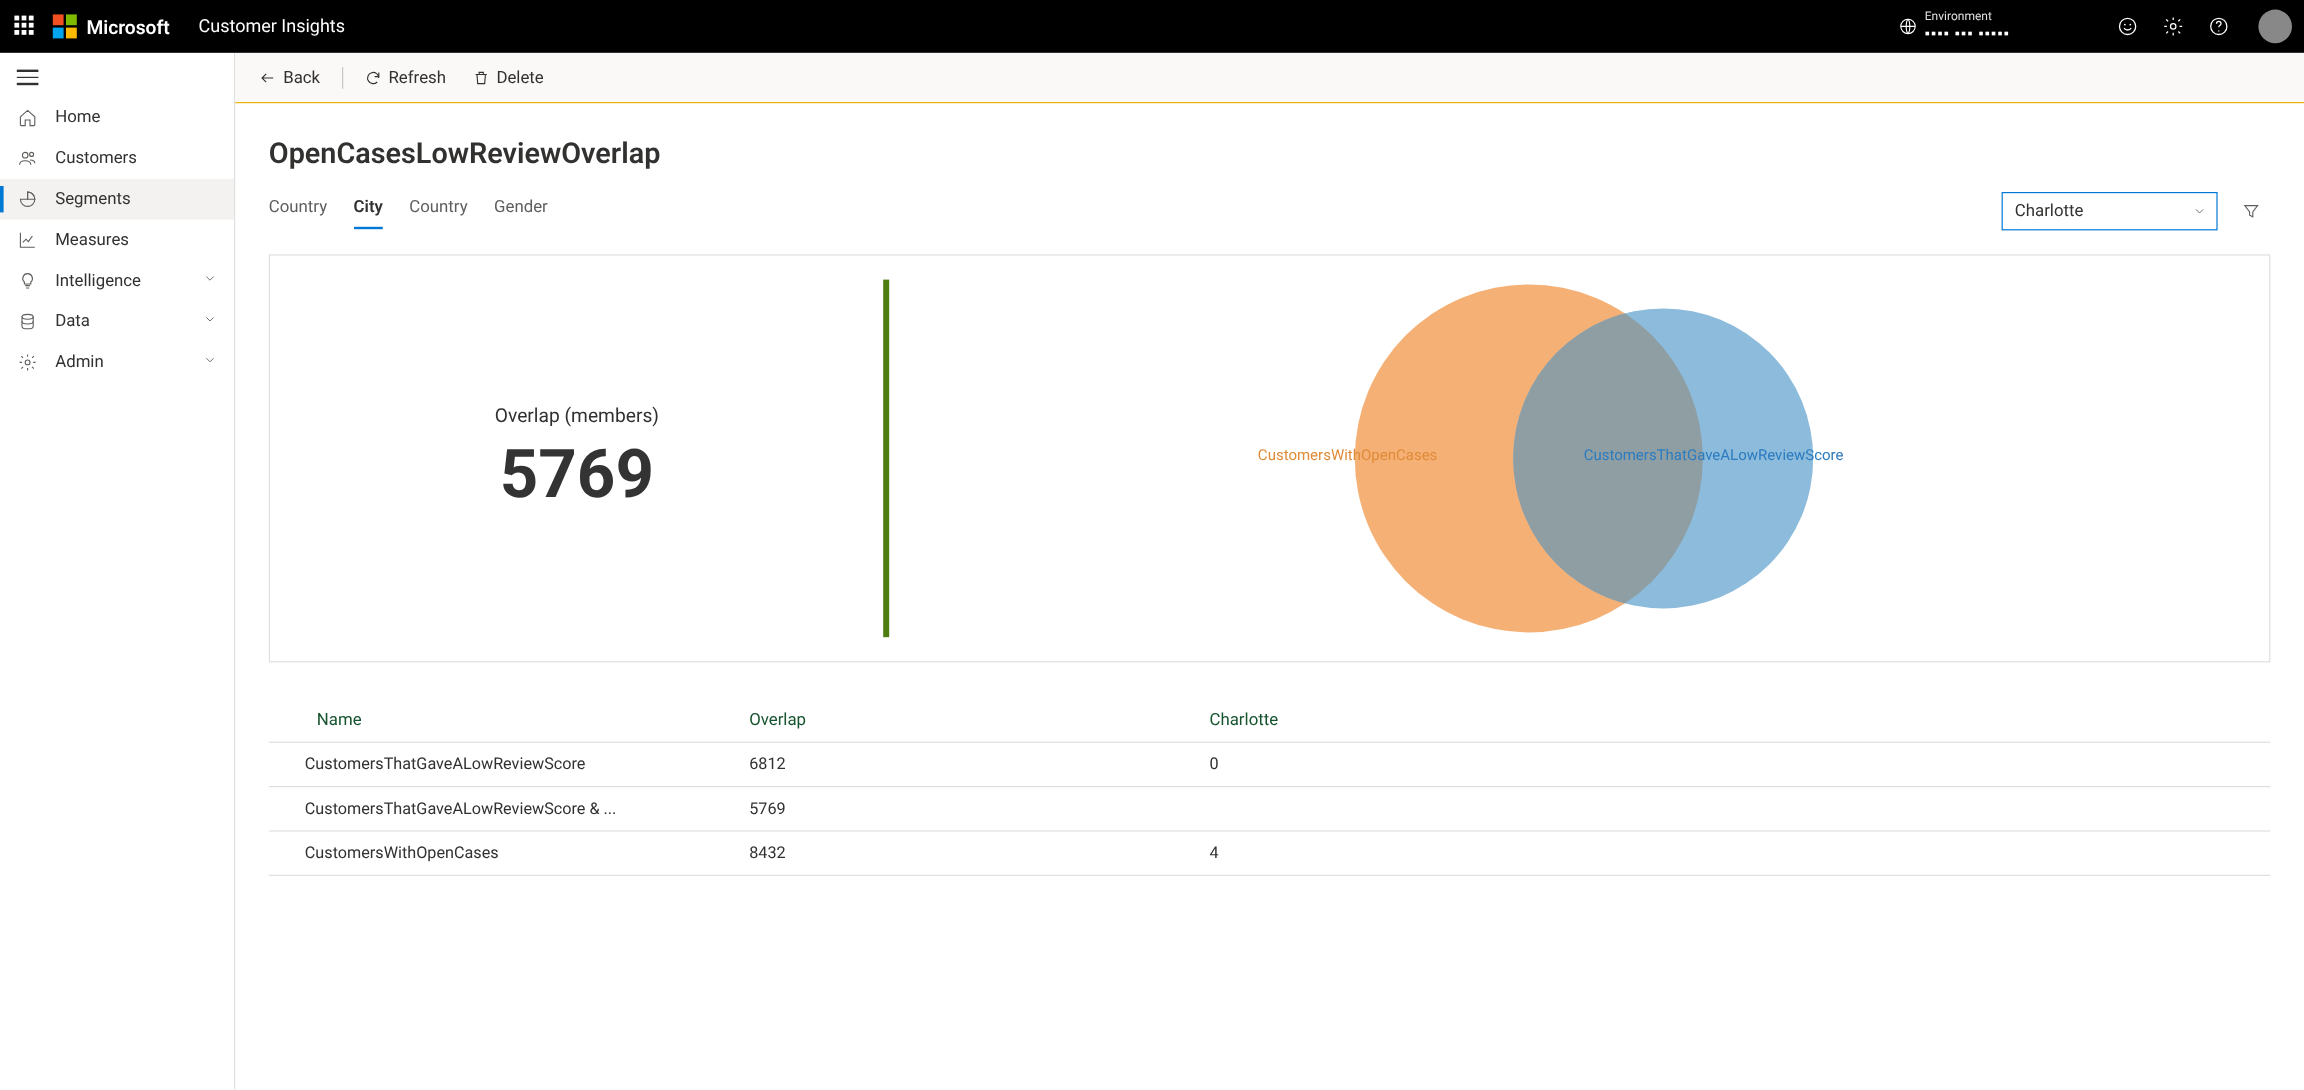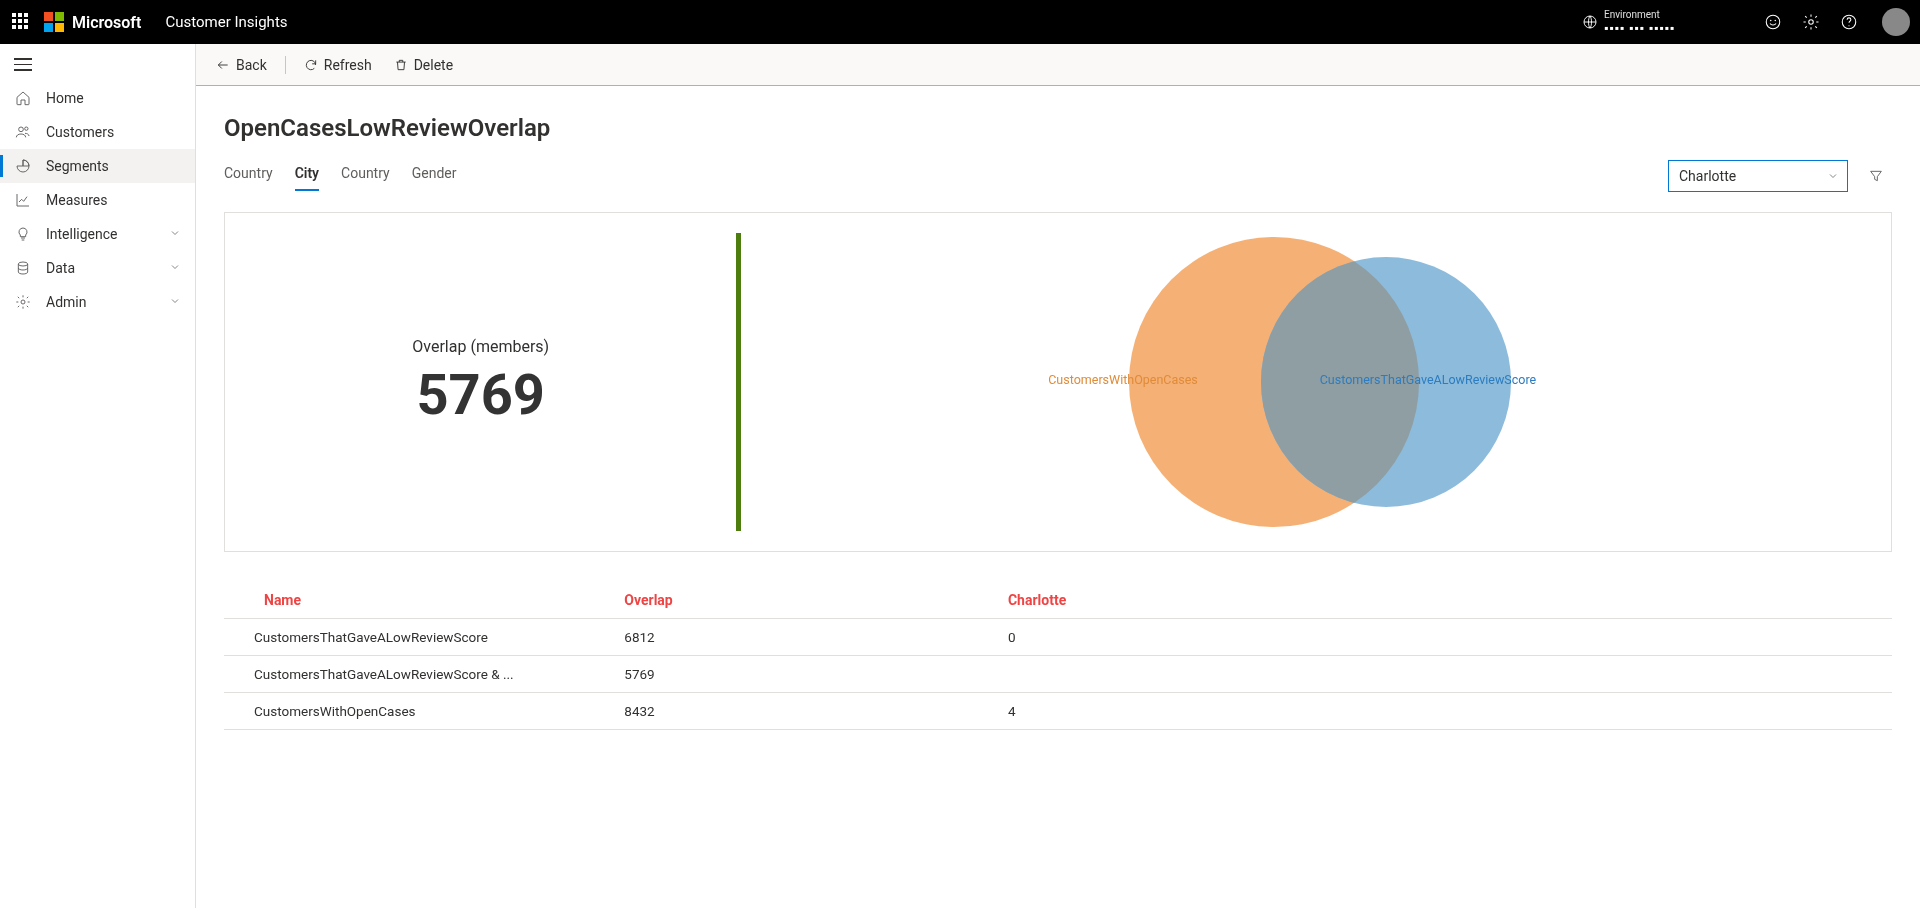--- a/index.html
+++ b/index.html
@@ -95,21 +95,21 @@
     flex:1; display:flex; align-items:center; justify-content:center; position:relative;
   }
   .venn { position:relative; width:420px; height:300px;}
   .venn svg { width:100%; height:100%;}
   .venn-label { position:absolute; font-size:12.5px; white-space:nowrap;}
   .venn-label.orange { color:#e08b38; left:-58px; top:140px; }
   .venn-label.blue   { color:#2b7cc0; right:-10px; top:140px; }
   
   .table { margin-top: 30px; }
   .trow { display:flex; border-bottom:1px solid #e1dfdd; padding: 10px 0;}
-  .trow.head { font-weight:700; color:#ef4444;}
+  .trow.head { font-weight:400; color:#14532d;}
   .tcell.name { flex-basis: 24%; padding-left: 40px; white-space:nowrap; overflow:hidden; text-overflow:ellipsis;}
   .tcell.members { flex-basis: 23%; }
   .tcell.attr { flex-basis: 53%; }
   .trow:not(.head) .tcell { color:#323130; font-size:13.5px;}
   .trow:not(.head) .tcell.name { padding-left:30px;}
 </style>
 </head>
 <body>
 
 <div class="top-header">

